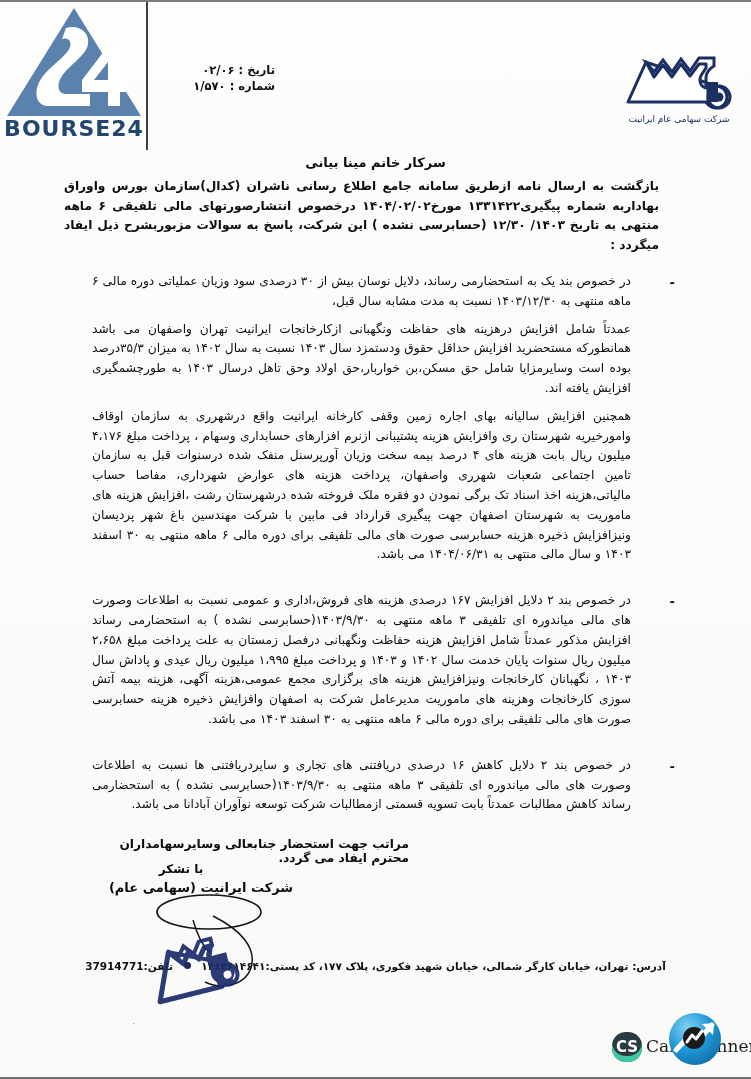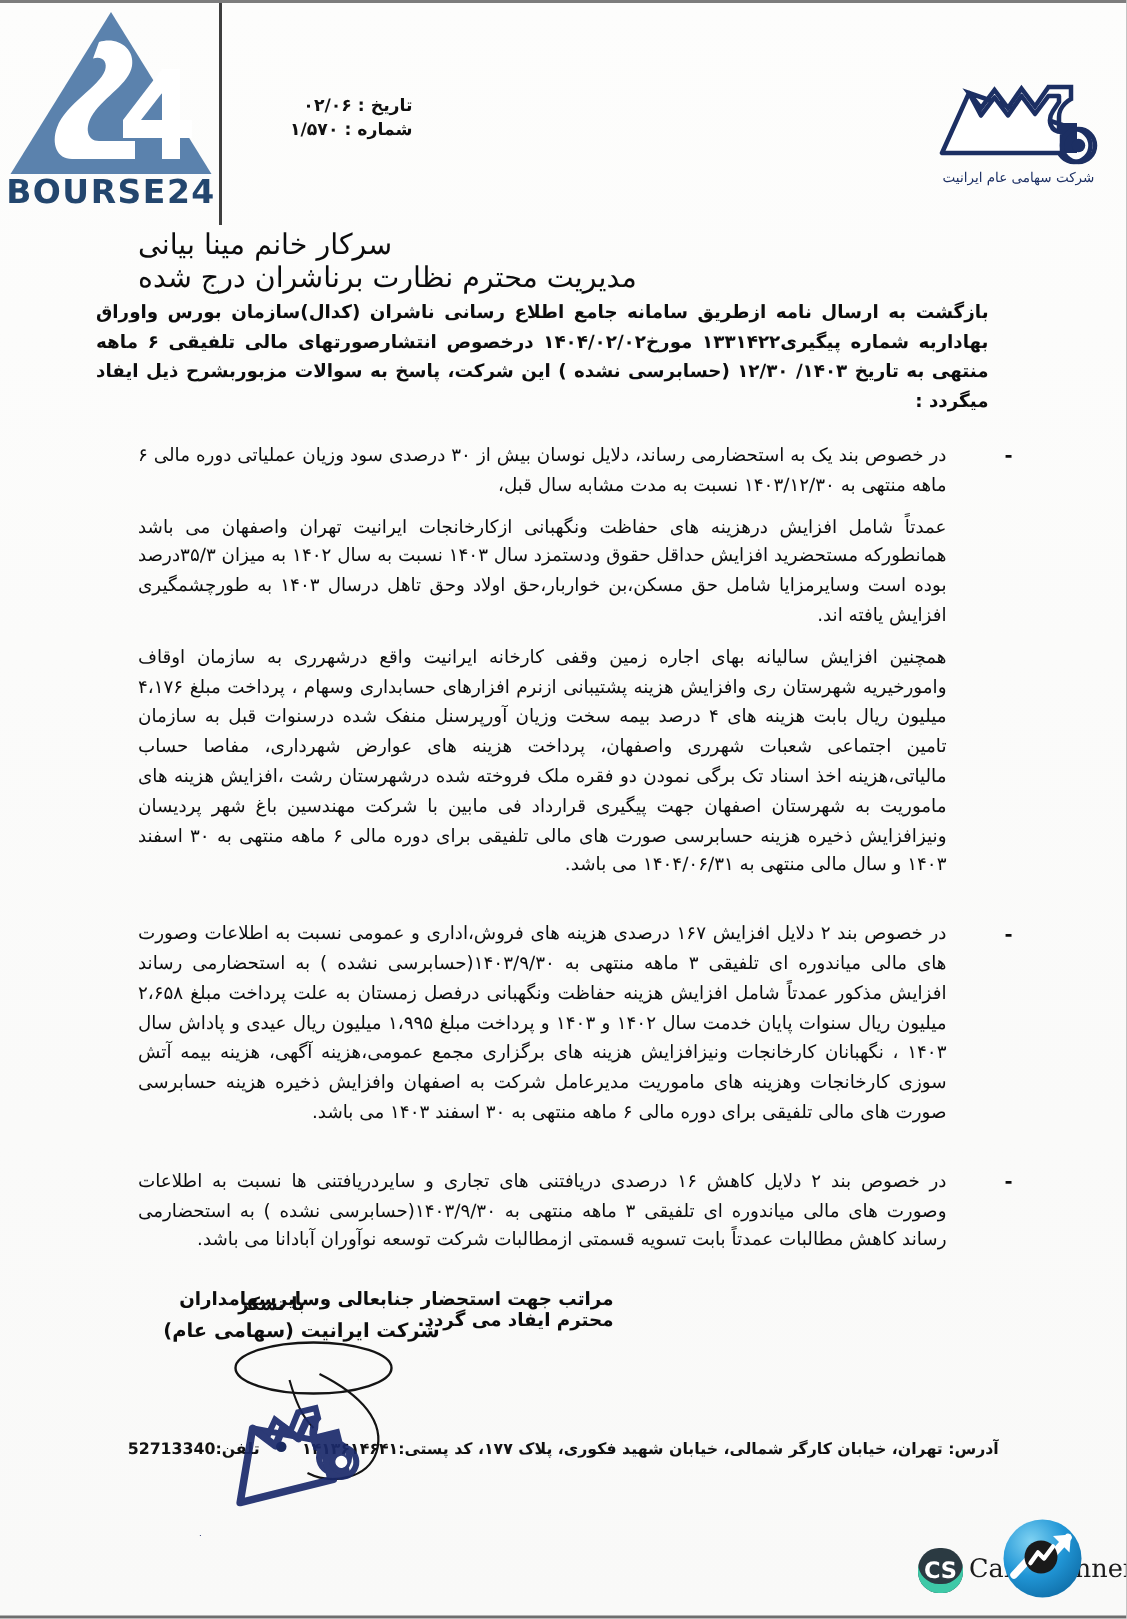--- a/index.html
+++ b/index.html
@@ -42,21 +42,21 @@
 
   #iranite-logo{position:absolute;left:620px;top:52px;width:118px;height:82px;}
   #iranite-logo .cap{
     position:absolute;left:0;top:62px;width:118px;text-align:center;
     font-size:9px;color:#1c2f63;letter-spacing:0;direction:rtl;
   }
 
   
   #body{position:absolute;left:0;top:150px;width:751px;z-index:6;direction:rtl;}
   .addr{
-    margin:0 92px 0 92px;text-align:left;font-weight:400;font-size:19px;
+    margin:0 92px 0 92px;text-align:center;font-weight:700;font-size:13px;
     line-height:22px;letter-spacing:0;
   }
   .addr.l1{padding-top:2px;}
   .greet{margin:2px 92px 0 92px;text-align:right;font-size:12.5px;line-height:20px;}
 
   .para{
     margin:3px 92px 0 64px;text-align:justify;text-align-last:right;
     font-size:12.2px;line-height:19.5px;font-weight:700;
   }
   .blk{position:relative;margin:8px 0 0 0;}
@@ -154,21 +154,20 @@
         <circle cx="99" cy="45" r="11" fill="none" stroke="#1c2f63" stroke-width="3"></circle>
         <circle cx="99" cy="45" r="4.5" fill="#1c2f63"></circle>
       </svg>
       <div class="cap">شرکت سهامی عام ایرانیت</div>
     </div>
   </div>
 
   <div id="body">
 
     <div class="addr l1">سرکار خانم مینا بیانی</div>
-    <div class="addr">مدیریت محترم نظارت برناشران درج شده</div>
 
     <div class="para">بازگشت به ارسال نامه ازطریق سامانه جامع اطلاع رسانی ناشران (کدال)سازمان بورس واوراق بهاداربه شماره پیگیری۱۳۳۱۴۲۲ مورخ۱۴۰۴/۰۲/۰۲ درخصوص انتشارصورتهای مالی تلفیقی ۶ ماهه منتهی به تاریخ ۱۴۰۳/ ۱۲/۳۰ (حسابرسی نشده ) این شرکت، پاسخ به سوالات مزبوربشرح ذیل ایفاد میگردد :</div>
 
     <div class="spacer-sm"></div>
 
     <div class="blk">
       <span class="dash" style="right:76px;">-</span>
       <div class="txt">در خصوص بند یک به استحضارمی رساند، دلایل نوسان بیش از ۳۰ درصدی سود وزیان عملیاتی دوره مالی ۶ ماهه منتهی به ۱۴۰۳/۱۲/۳۰ نسبت به مدت مشابه سال قبل،</div>
     </div>
 
@@ -224,21 +223,21 @@
         <text x="28" y="101" font-size="8" fill="#1b2a6b" font-weight="bold" font-family="'DejaVu Sans','Liberation Sans',sans-serif" direction="rtl">شماره ثبت ۵۳۱۰</text>
       </g>
     </svg>
   </div>
 
   <div id="footer">
     <span class="inner">
       <span>آدرس:</span>
       <span>تهران، خیابان کارگر شمالی، خیابان شهید فکوری، پلاک ۱۷۷، کد پستی:</span><span class="zip">۱۴۱۳۶۱۴۶۴۱</span>
       <span class="dot"></span>
-      <span>تلفن:</span><span>52713340</span>
+      <span>تلفن:</span><span>37914771</span>
     </span>
   </div>
 
   <svg id="blue-badge" viewBox="0 0 54 54">
     <defs>
       <radialGradient id="bg" cx="35%" cy="28%" r="80%">
         <stop offset="0%" stop-color="#7fd2f2"></stop>
         <stop offset="55%" stop-color="#2196d6"></stop>
         <stop offset="100%" stop-color="#0f6ea8"></stop>
       </radialGradient>

